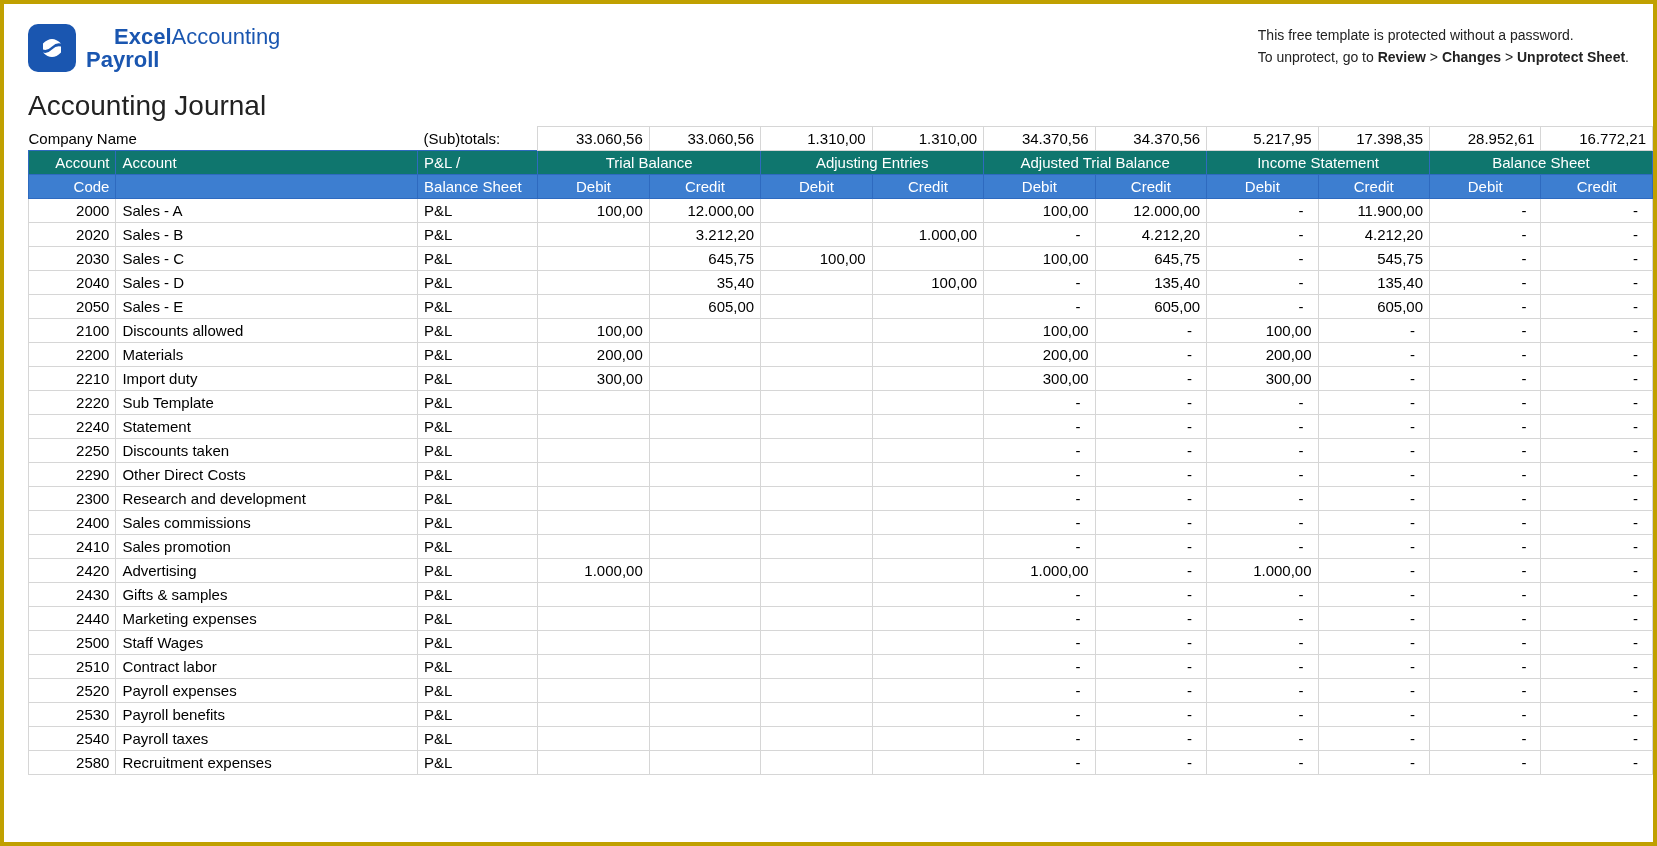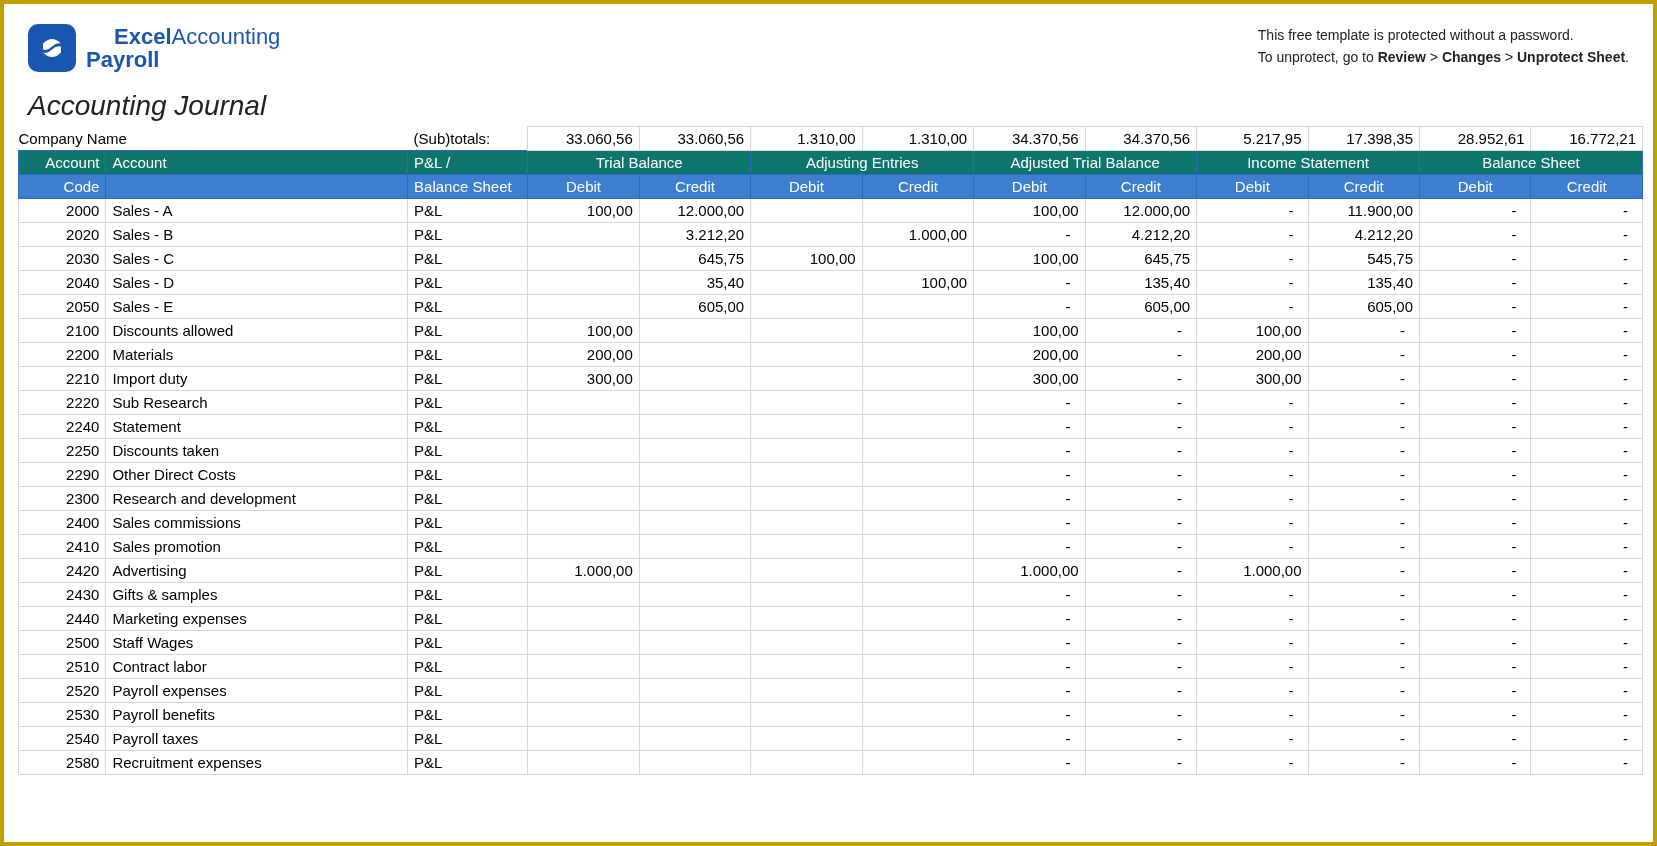--- a/index.html
+++ b/index.html
@@ -48,21 +48,20 @@
     text-align: left;
     line-height: 1.6;
   }
   .unprotect b { font-weight: 700; }
 
   .title {
     font-size: 28px;
     color: #222;
     padding: 18px 8px 4px 24px;
     font-weight: 400;
-    font-style: italic;
   }
 
   table {
     border-collapse: collapse;
     width: 100%;
     table-layout: fixed;
     font-size: 15px;
   }
   td, th {
     border: 1px solid #d6d6d6;
@@ -120,21 +119,21 @@
     <div class="unprotect">
       <div>This free template is protected without a password.</div>
       <div>
         <span>To unprotect, go to </span><b>Review</b><span> &gt; </span><b>Changes</b><span> &gt; </span><b>Unprotect Sheet</b><span>.</span>
       </div>
     </div>
   </div>
 
   <div class="title">Accounting Journal</div>
 
-  <table style="margin-left:14px; width:calc(100% - 24px);padding-left:8px;">
+  <table style="margin-left:24px; width:calc(100% - 24px);padding-left:8px;">
     <colgroup>
       <col class="c-code">
         <col class="c-acct">
         <col class="c-pl">
       <col class="c-val">
         <col class="c-val">
         <col class="c-val">
         <col class="c-val">
         <col class="c-val">
         <col class="c-val">
@@ -304,21 +303,21 @@
           <td></td>
           <td class="num">300,00</td>
           <td class="num" style="padding-right: 14px;">-</td>
           <td class="num">300,00</td>
           <td class="num" style="padding-right: 14px;">-</td>
           <td class="num" style="padding-right: 14px;">-</td>
           <td class="num" style="padding-right: 14px;">-</td>
         </tr>
         <tr class="data">
           <td class="acct-code">2220</td>
-          <td>Sub Research</td>
+          <td>Sub Template</td>
           <td>P&amp;L</td>
           <td></td>
           <td></td>
           <td></td>
           <td></td>
           <td class="num" style="padding-right: 14px;">-</td>
           <td class="num" style="padding-right: 14px;">-</td>
           <td class="num" style="padding-right: 14px;">-</td>
           <td class="num" style="padding-right: 14px;">-</td>
           <td class="num" style="padding-right: 14px;">-</td>

